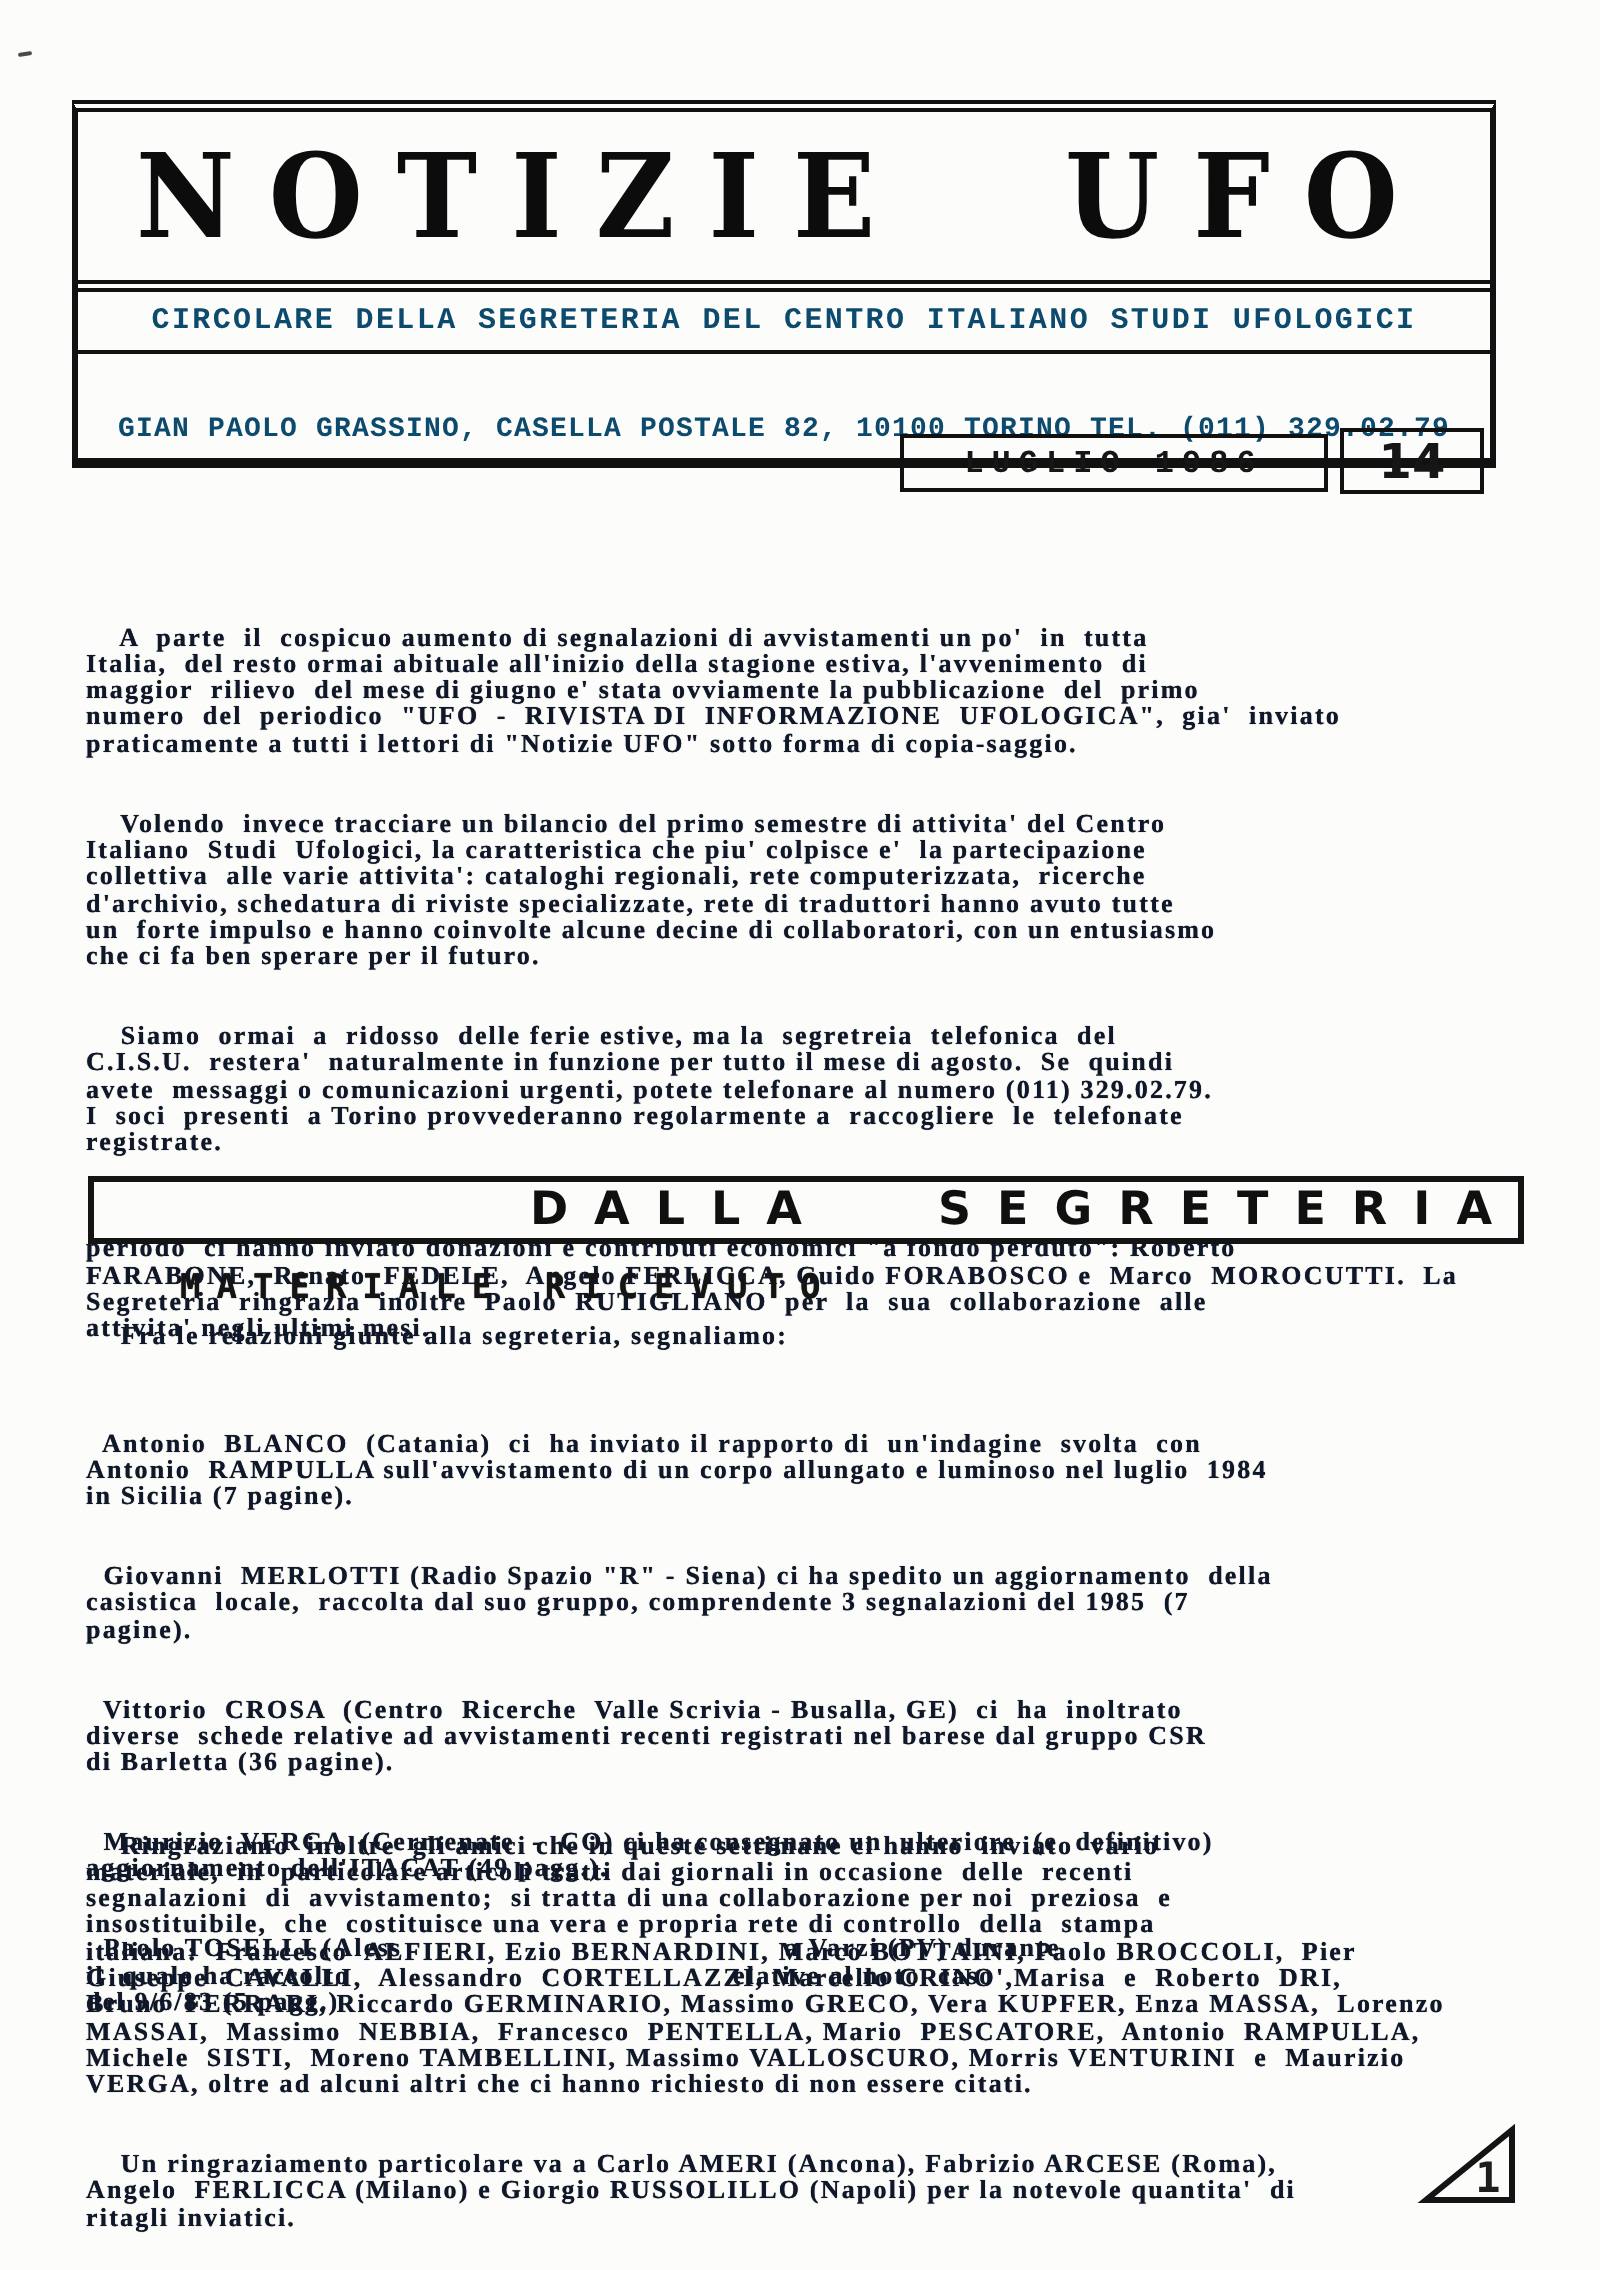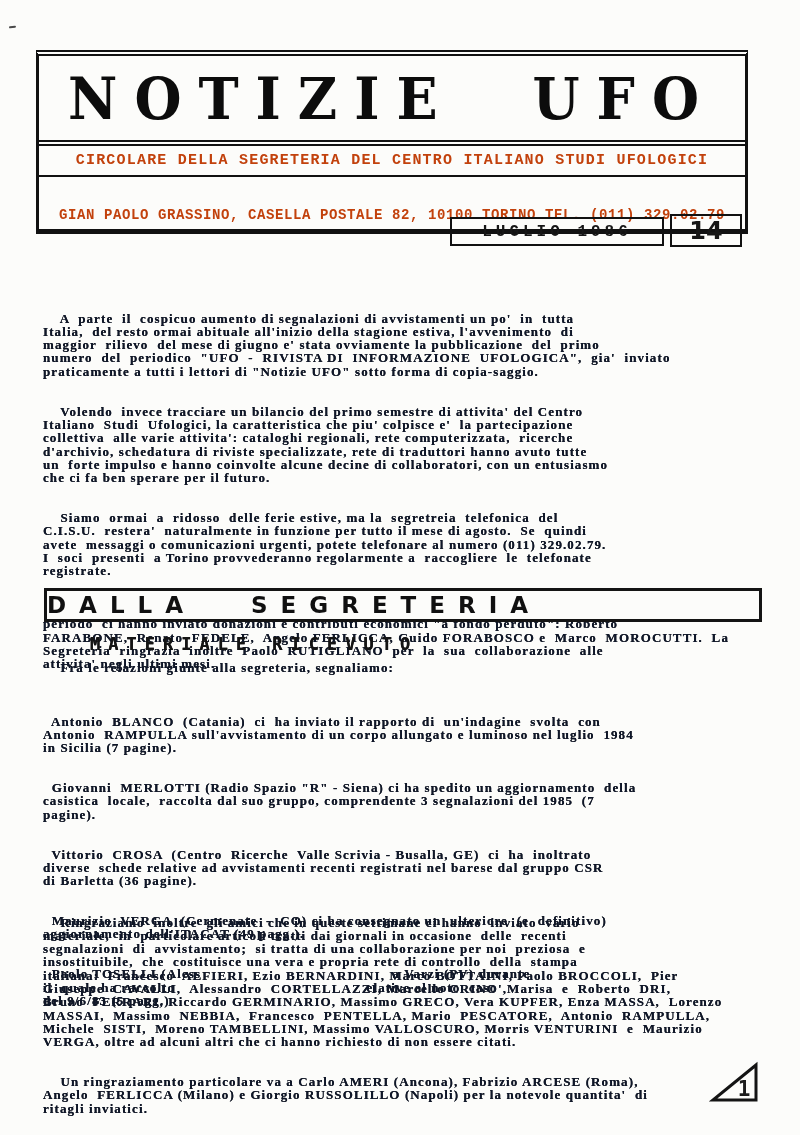--- a/index.html
+++ b/index.html
@@ -29,21 +29,21 @@
     font-weight:bold;font-size:54px;
     letter-spacing:17px;word-spacing:42px;
     color:#0c0c0c;
     white-space:nowrap;
     transform:scaleY(1.08);
   }
   .sub-row{
     display:flex;align-items:center;justify-content:center;
     white-space:nowrap;
     font-family:"Liberation Mono", monospace;
-    font-weight:bold;color:#c2410c;
+    font-weight:bold;color:#0c4a6e;
   }
   .sub-row1{height:29px;border-bottom:2px solid #111;font-size:15px;letter-spacing:1.2px;}
   .sub-row2{height:29px;font-size:14px;letter-spacing:0.6px;margin-top:23px;}
   
   .issue-date-box{
     position:absolute;left:450px;top:217px;width:214px;height:29px;
     border:2px solid #111;box-sizing:border-box;
     display:flex;align-items:center;justify-content:center;
     font-family:"Liberation Mono", monospace;font-weight:bold;
     font-size:16px;letter-spacing:4px;white-space:nowrap;
@@ -64,21 +64,21 @@
     text-shadow:0 0 0.4px #1d1d1d;
   }
   .intro-block{top:285px;}
   .lead-line{top:661px;}
   .items-block{top:688px;}
   .closing-block{top:889px;}
   
   .section-banner{
     position:absolute;left:44px;top:588px;width:718px;height:34px;
     border:3px solid #141414;box-sizing:border-box;
-    display:flex;align-items:center;justify-content:flex-start;
+    display:flex;align-items:center;justify-content:flex-end;
     font-family:"DejaVu Sans", sans-serif;font-weight:bold;
     font-size:23px;letter-spacing:13px;word-spacing:34px;
     color:#101010;white-space:nowrap;
     background:#fcfcfa;
   }
   .section-heading{
     position:absolute;left:90px;top:634px;
     font-family:"DejaVu Sans Mono", monospace;font-weight:bold;
     font-size:17px;letter-spacing:8px;color:#141414;white-space:nowrap;
     text-shadow:0 0 0.5px #141414;

